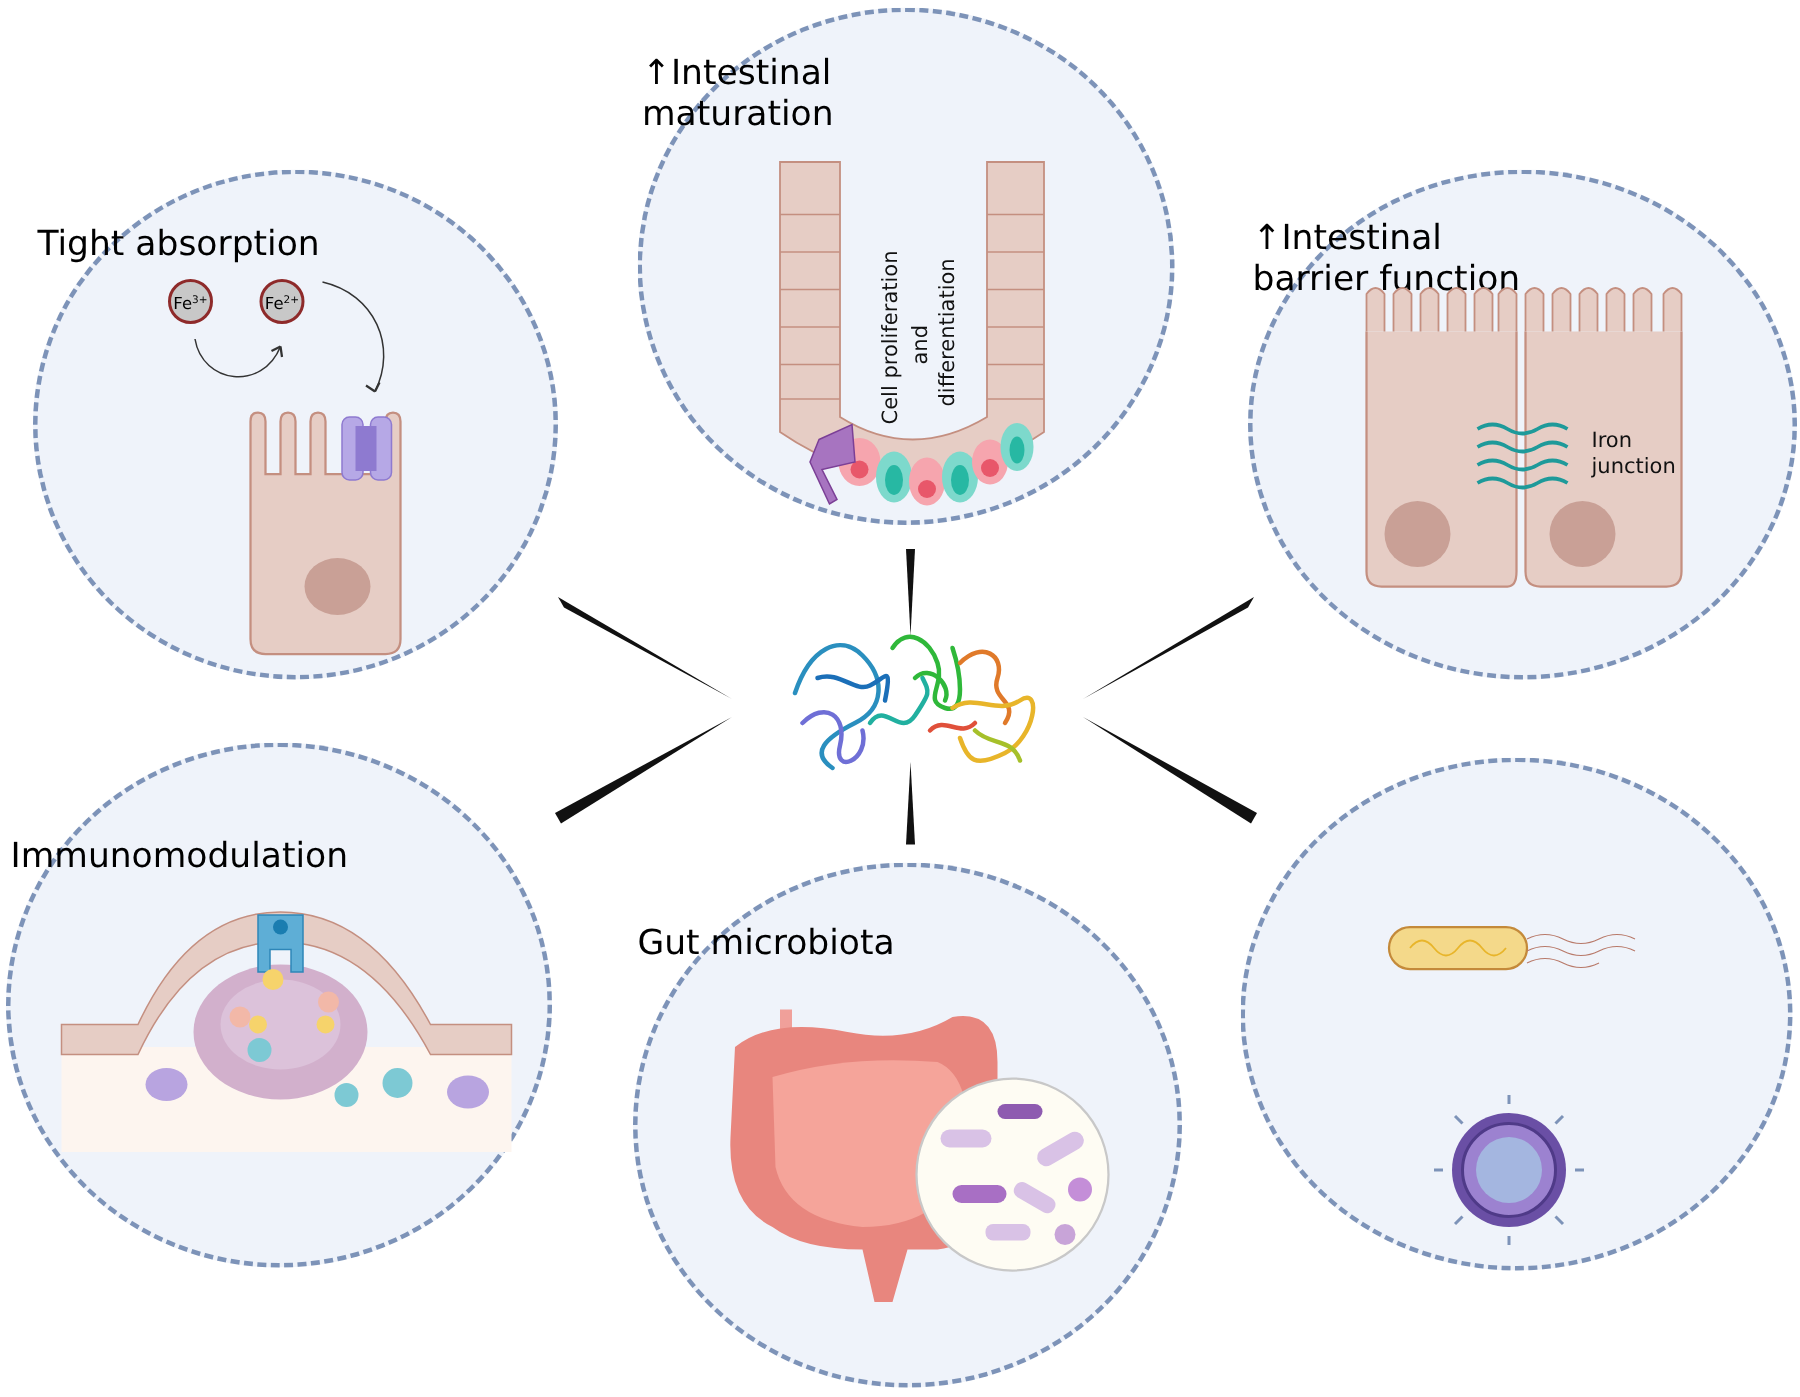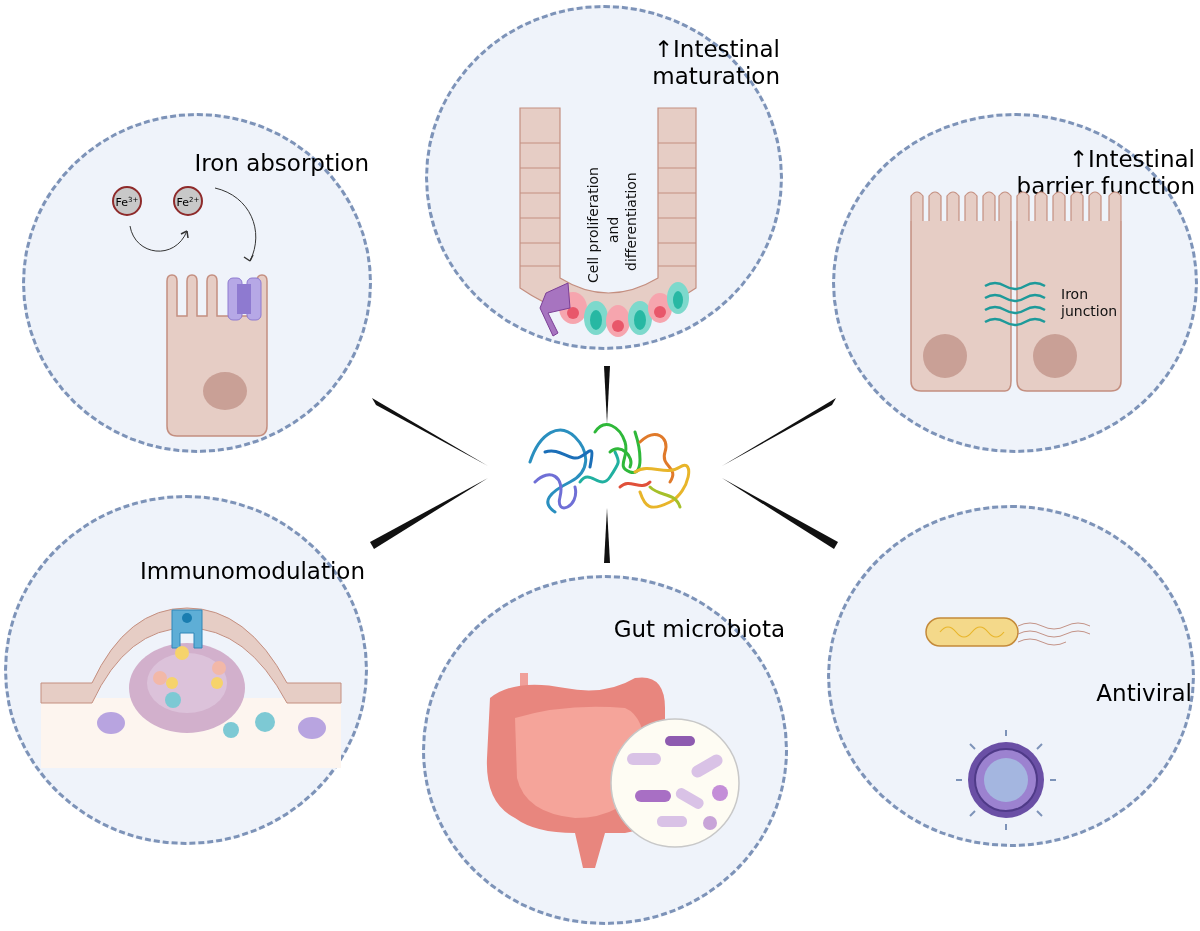--- a/index.html
+++ b/index.html
@@ -1,20 +1,20 @@
 <!DOCTYPE html>
 <html><head>
 <meta charset="utf-8">
 <style>
   html, body { margin: 0; padding: 0; background: #ffffff; }
   body { width: 1200px; height: 931px; position: relative; overflow: hidden;
          font-family: "DejaVu Sans", sans-serif; }
   .panel { position: absolute; border-radius: 50%; background: #eff3fa;
            border: 3px dashed #7d93b8; box-sizing: border-box; }
-  .title { position: absolute; left: 0; right: 0; text-align: right; color: #000;
+  .title { position: absolute; left: 0; right: 0; text-align: left; color: #000;
            font-size: 23px; line-height: 27px; }
   svg { position: absolute; overflow: visible; }
   .small-label { font-size: 14px; color: #111; position: absolute; line-height: 17px; }
 </style>
 </head>
 <body>
 
 <svg style="left:0;top:0" width="1200" height="931">
   <defs>
     <linearGradient id="gl1" x1="0" y1="0" x2="1" y2="0">
@@ -39,21 +39,21 @@
     <path d="M75,20 C85,5 100,15 105,30 S95,55 110,60 S120,35 115,20" stroke="#2fb83a"></path>
     <path d="M90,40 C100,30 115,45 110,55" stroke="#2fb83a"></path>
     <path d="M100,75 C110,65 120,80 130,70" stroke="#e0503a"></path>
     <path d="M120,30 C135,15 150,25 145,40 S160,55 150,70" stroke="#e07a2a"></path>
     <path d="M115,60 C130,50 145,65 160,55 S170,80 150,90 S125,95 120,80" stroke="#e8b52a"></path>
     <path d="M130,75 C140,85 155,80 160,95" stroke="#a6c02a"></path>
   </g>
 </svg>
 
 <div class="panel" style="left:22px;top:113px;width:350px;height:340px">
-  <div class="title" style="top:34px">Iron absorption</div>
+  <div class="title" style="top:34px">Tight absorption</div>
   <svg style="left:0;top:0" width="350" height="340">
     <g>
       <circle cx="102" cy="85" r="14" fill="#c8c8c8" stroke="#8e2a2a" stroke-width="2"></circle>
       <text x="102" y="90" font-size="11" text-anchor="middle" font-family="DejaVu Sans, sans-serif">Fe<tspan font-size="7" dy="-4">3+</tspan></text>
     </g>
     <g>
       <circle cx="163" cy="85" r="14" fill="#c8c8c8" stroke="#8e2a2a" stroke-width="2"></circle>
       <text x="163" y="90" font-size="11" text-anchor="middle" font-family="DejaVu Sans, sans-serif">Fe<tspan font-size="7" dy="-4">2+</tspan></text>
     </g>
     <path d="M105,110 C110,140 150,145 162,115" fill="none" stroke="#333" stroke-width="1"></path>
@@ -203,21 +203,20 @@
       <rect x="210" y="212" width="36" height="12" rx="6" fill="#a86fc4"></rect>
       <rect x="250" y="215" width="30" height="11" rx="5" fill="#d9c2e6" transform="rotate(30 265 220)"></rect>
       <rect x="232" y="238" width="30" height="11" rx="5" fill="#d9c2e6"></rect>
       <circle cx="295" cy="215" r="8" fill="#c48ed8"></circle>
       <circle cx="285" cy="245" r="7" fill="#c8a4d8"></circle>
     </g>
   </svg>
 </div>
 
 <div class="panel" style="left:827px;top:505px;width:368px;height:342px">
-  <div class="title" style="top:172px">Antiviral</div>
   <svg style="left:0;top:0" width="368" height="342">
     <g>
       <rect x="96" y="110" width="92" height="28" rx="14" fill="#f4d98a" stroke="#c48a3a" stroke-width="1.5"></rect>
       <path d="M110,124 q8,-10 16,0 t16,0 t16,0 t16,0" fill="none" stroke="#e8b52a" stroke-width="1.2"></path>
       <path d="M188,118 q12,-6 24,0 t24,0 t24,0 M188,126 q12,-6 24,0 t24,0 t24,0 M188,134 q12,-6 24,0 t24,0" fill="none" stroke="#b87a6a" stroke-width="0.8"></path>
     </g>
     <g>
       <circle cx="176" cy="272" r="38" fill="#6a4fa5"></circle>
       <circle cx="176" cy="272" r="31" fill="#9c82d0" stroke="#4f3a88" stroke-width="2"></circle>
       <circle cx="176" cy="272" r="22" fill="#a4b6e0"></circle>

